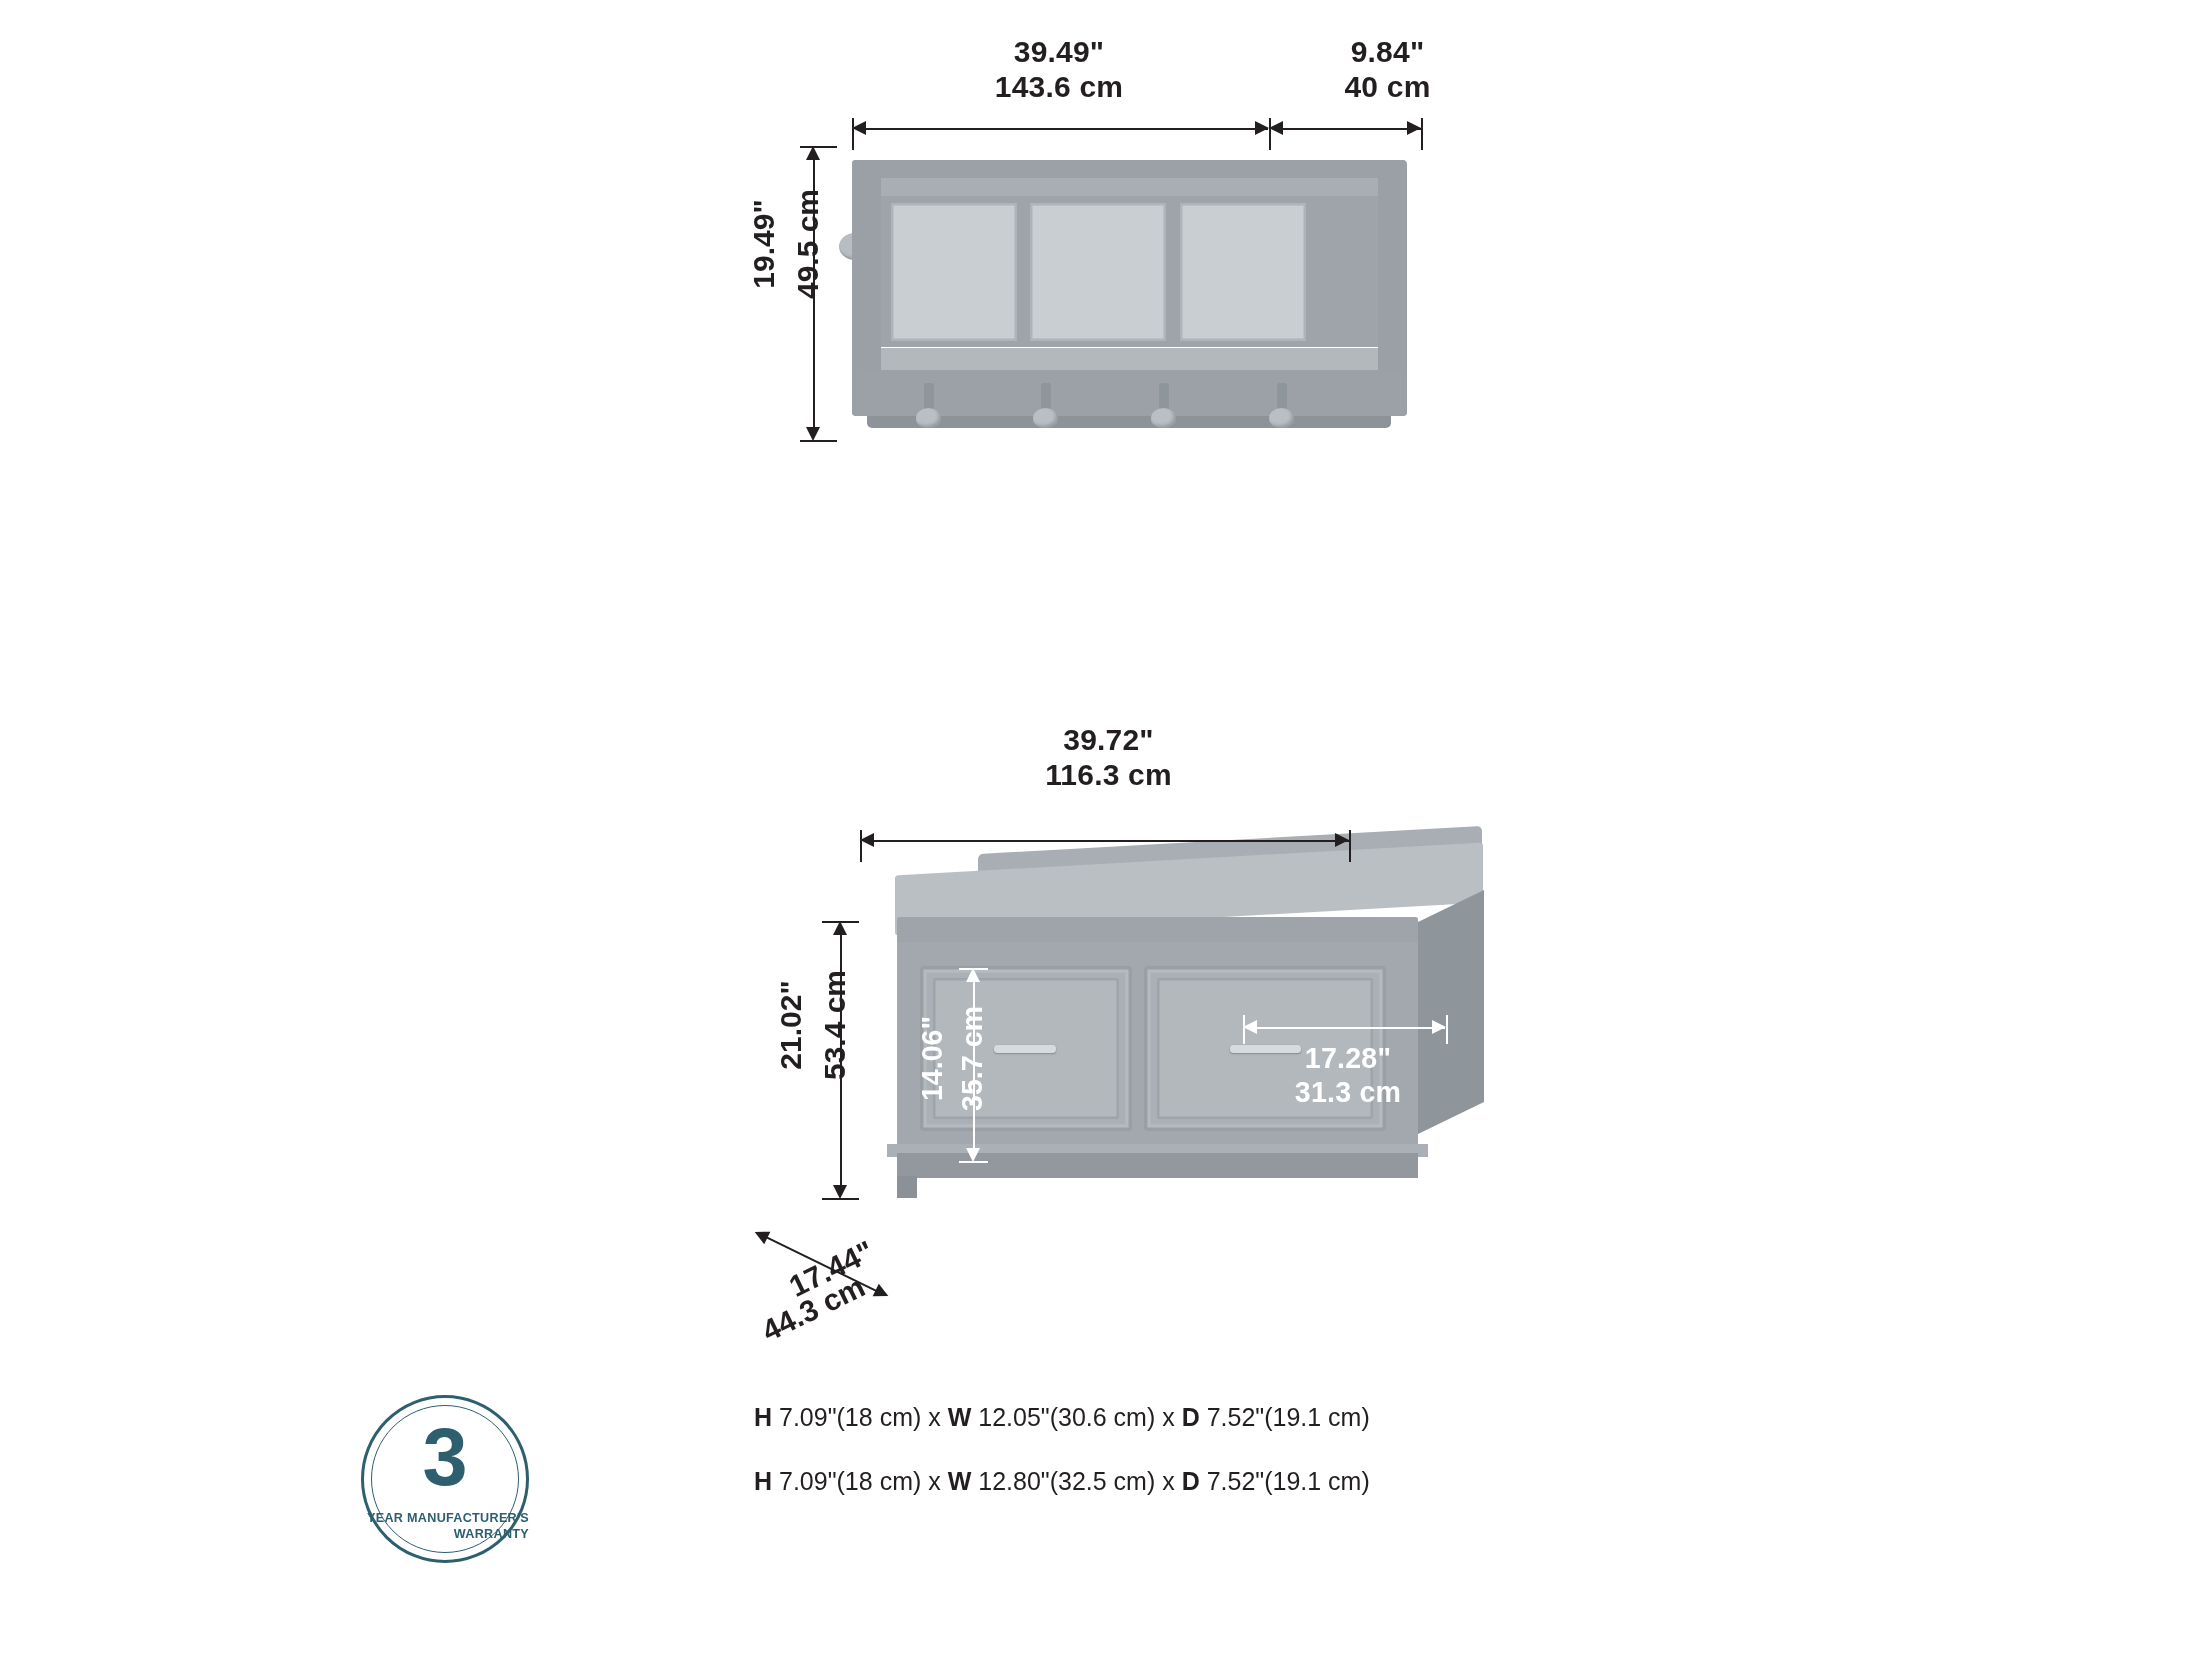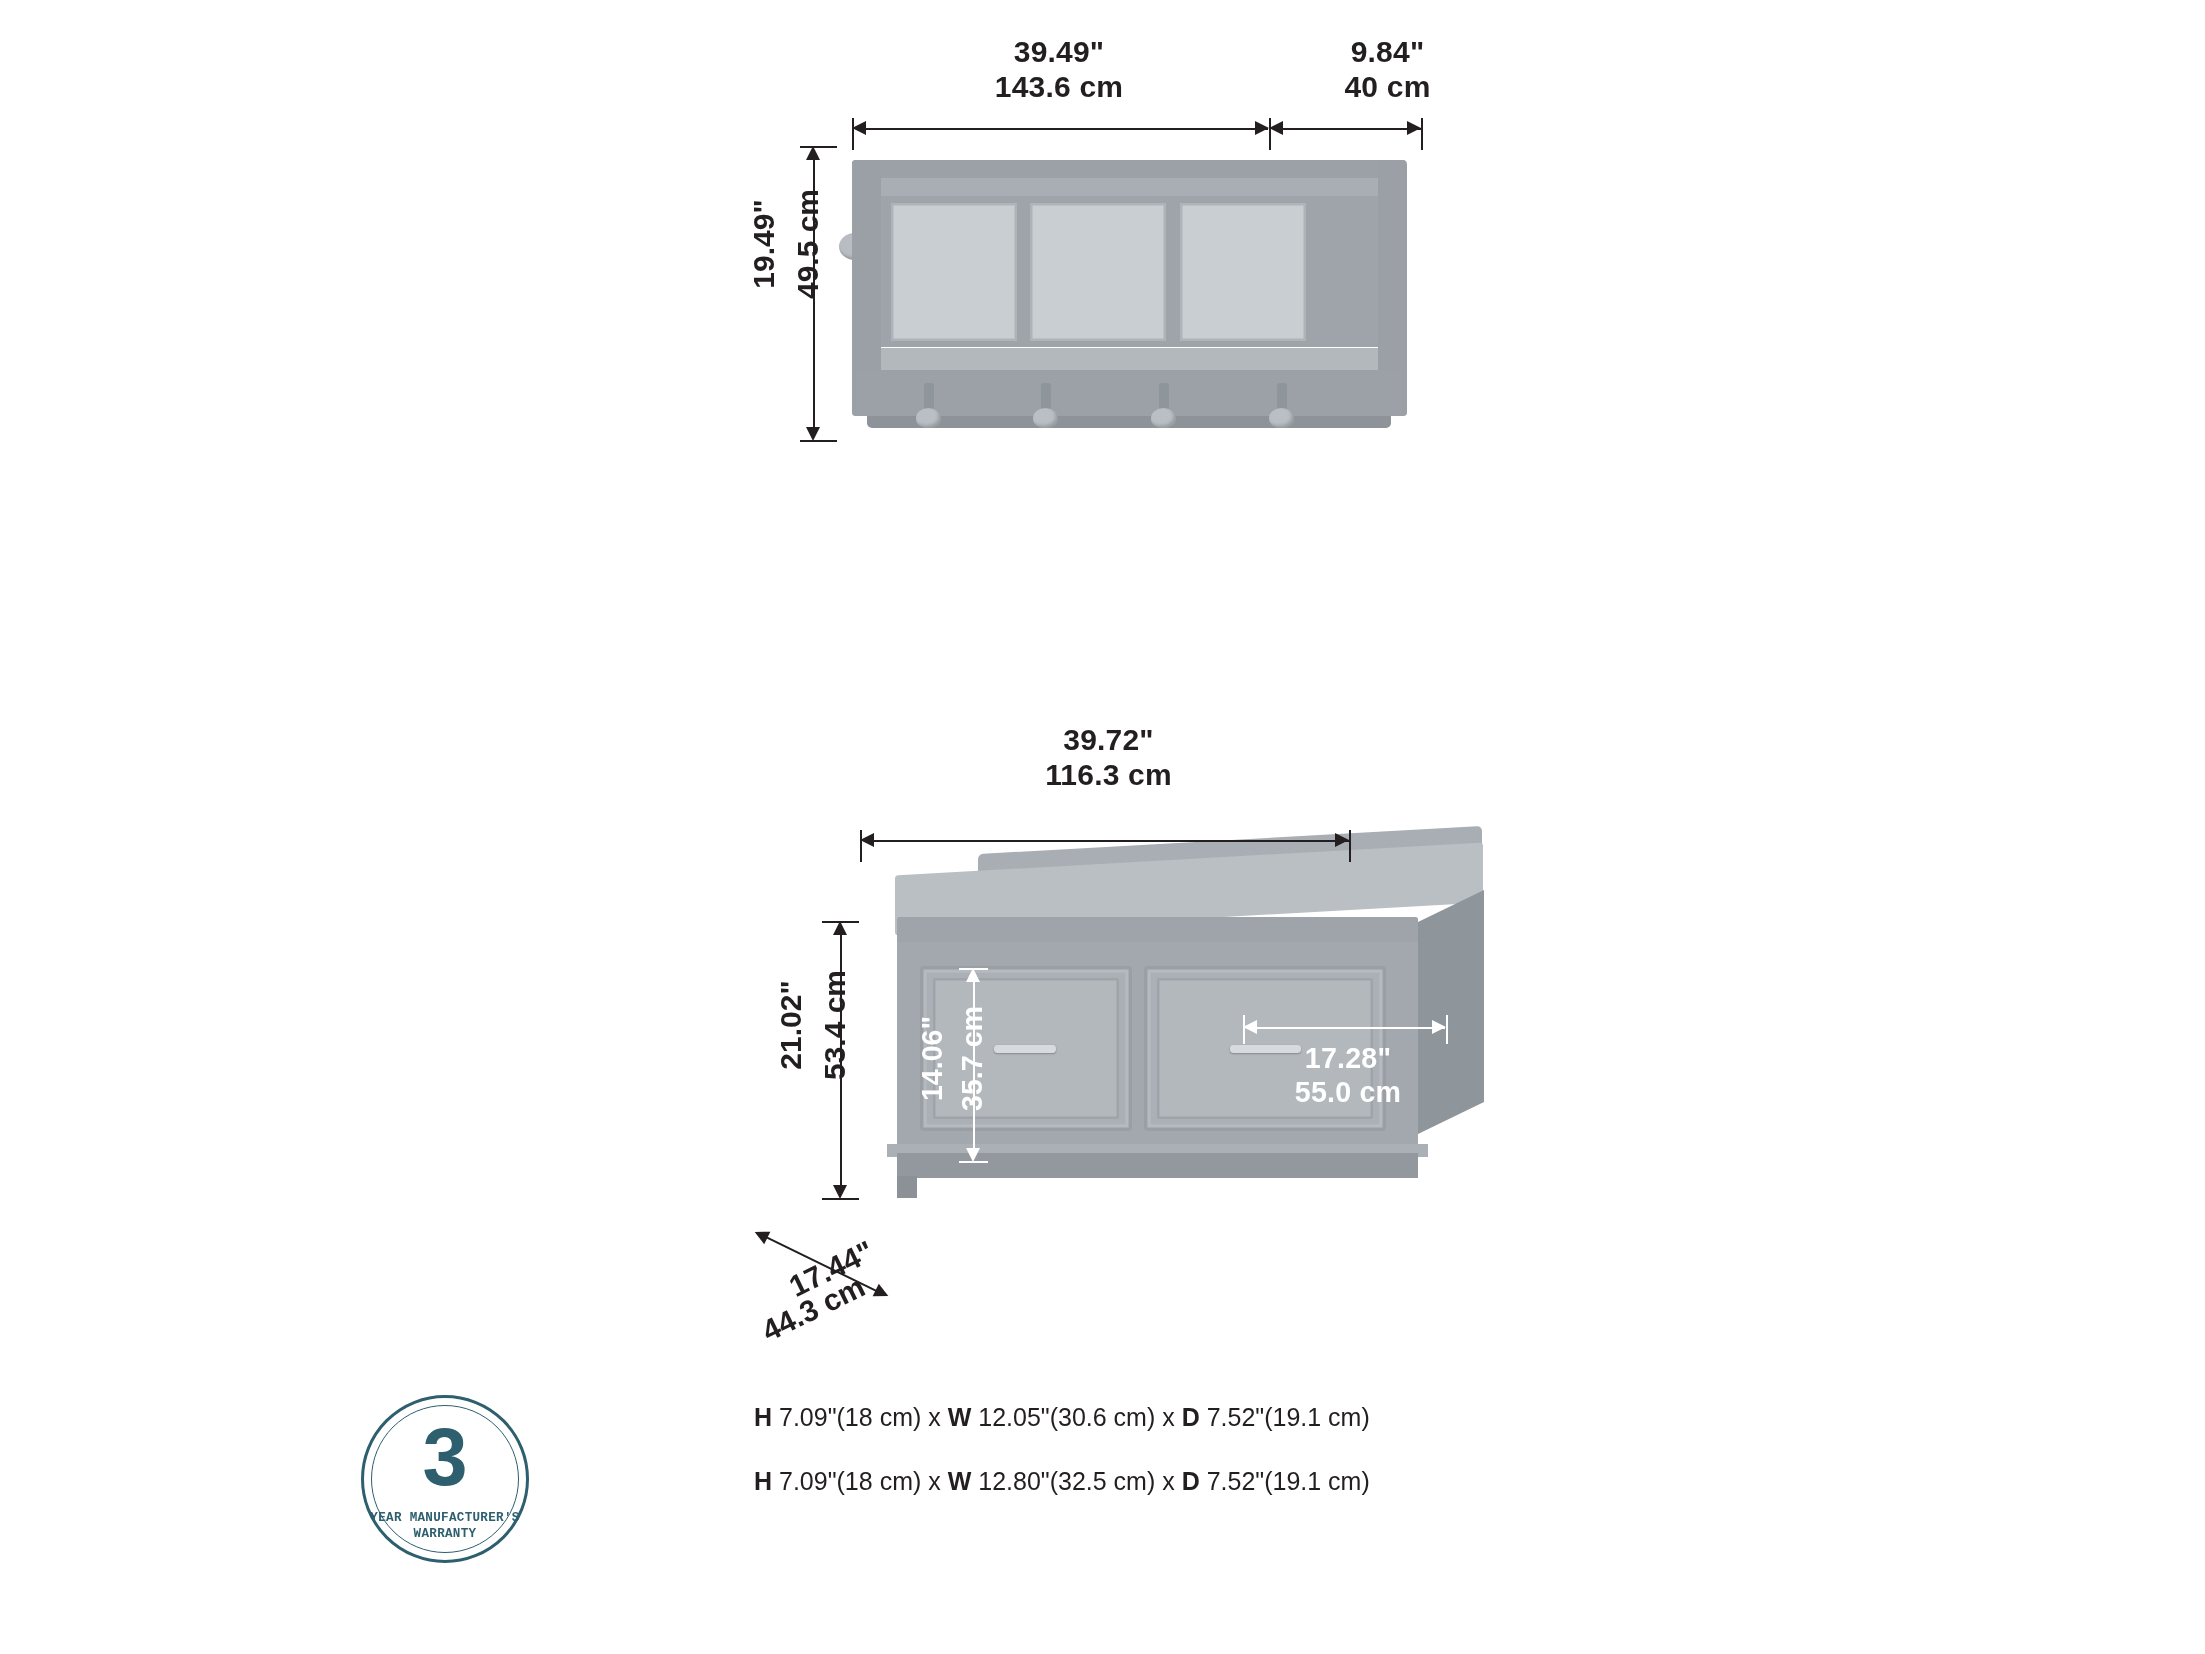--- a/index.html
+++ b/index.html
@@ -313,27 +313,26 @@
     text-align: center;
     font-size: 81px;
     font-weight: bold;
     color: #2d5f6e;
     line-height: 1;
   }
   .badge .lbl {
     position: absolute;
     left: 0; top: 116px;
     width: 168px;
-    text-align: center;
+    text-align: right;
     font-size: 12.6px;
     font-weight: bold;
     color: #2d5f6e;
     line-height: 1.25;
     letter-spacing: 0.3px;
-    font-family: Liberation Mono, monospace;
   }
 
   
   .specs {
     position: absolute;
     left: 754px;
     top: 1403px;
     width: 1008px;
   }
   .spec-block { margin-bottom: 35px; }
@@ -459,21 +458,21 @@
   <div class="dim-v white" style="left:840px; top:1042px; width:185px; text-align:center; font-size:28.6px; transform:rotate(-90deg);">14.06"</div>
   <div class="dim-v white" style="left:880px; top:1042px; width:185px; text-align:center; font-size:28.6px; transform:rotate(-90deg);">35.7 cm</div>
 
   <div class="aline-h wht" style="left:1257px; top:1027px; width:188px;"></div>
   <div class="head left wht" style="left:1243px; top:1020px;"></div>
   <div class="head right wht" style="left:1432px; top:1020px;"></div>
   <div class="tick-v wht" style="left:1243px; top:1015px; height:28.6px;"></div>
   <div class="tick-v wht" style="left:1446px; top:1015px; height:28.6px;"></div>
   <div class="dim c white" style="left:1243px; top:1042px; width:210px; font-size:28.6px;">
     <span class="l1">17.28"</span>
-    <span class="l2">55.0 cm</span>
+    <span class="l2">31.3 cm</span>
   </div>
 
   <div class="aline-h" style="left:764px; top:1235px; width:126px; transform:rotate(26deg); transform-origin:0 0;"></div>
   <div class="head left" style="left:754px; top:1228px; transform:rotate(26deg);"></div>
   <div class="head right" style="left:875px; top:1286px; transform:rotate(26deg);"></div>
   <div class="dim-v" style="left:739px; top:1252px; width:185px; text-align:center; font-size:30px; transform:rotate(-26deg);">17.44"</div>
   <div class="dim-v" style="left:721px; top:1292px; width:185px; text-align:center; font-size:30px; transform:rotate(-26deg);">44.3 cm</div>
 
   <div class="badge">
     <div class="ring"></div>

